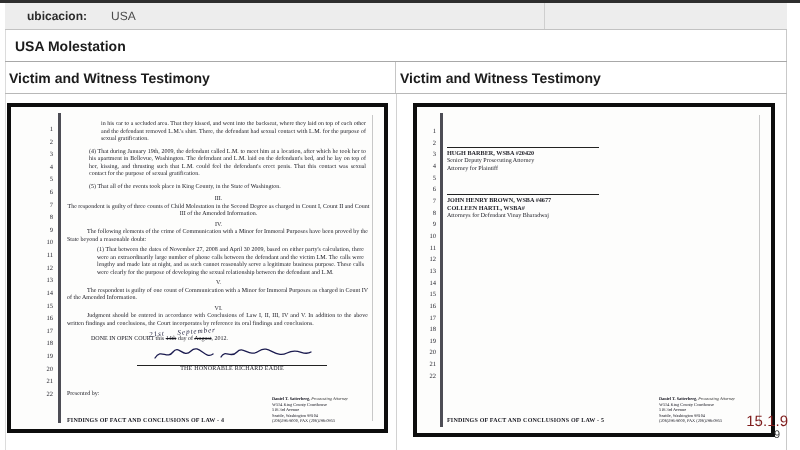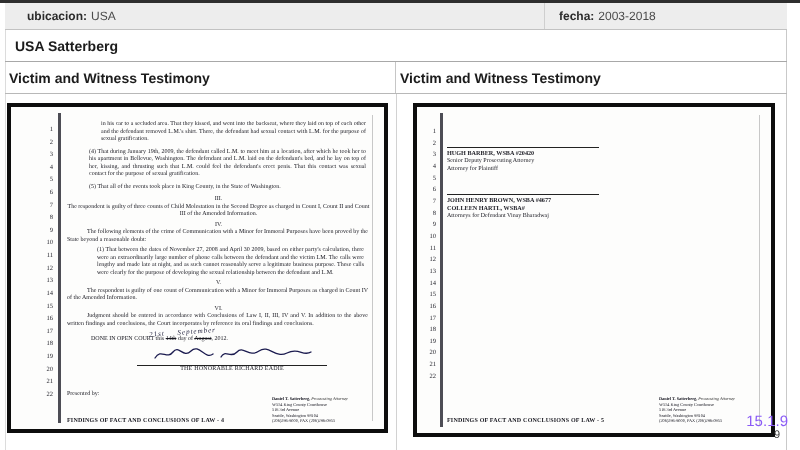--- a/index.html
+++ b/index.html
@@ -8,21 +8,21 @@
     position:relative; overflow:hidden; background:#ffffff;
     font-family:"Liberation Sans", sans-serif; color:#222;
     text-rendering:geometricPrecision;
   }
   .top-strip { position:absolute; left:0; top:0; width:800px; height:3px; background:#2e2e2e; }
   .side-line-left  { position:absolute; left:5px;  top:3px; bottom:0; width:1px; background:#dcdcdc; }
   .side-line-right { position:absolute; right:13px; top:3px; bottom:0; width:1px; background:#c9c9c9; }
 
   .topbar { position:absolute; left:5px; right:13px; top:3px; height:27px;
             background:#ededed; border-bottom:1px solid #c2c2c2; display:flex; }
-  .topbar .cell { display:flex; align-items:center; gap:4px; font-size:12px; }
+  .topbar .cell { display:flex; align-items:center; gap:24px; font-size:12px; }
   .topbar .cell-left  { flex:0 0 540px; border-right:1px solid #cfcfcf; padding-left:22px; }
   .topbar .cell-right { flex:1; padding-left:14px; }
   .meta-label { font-weight:bold; color:#2b2b2b; }
   .meta-value { color:#4a4a4a; }
 
   .title-row { position:absolute; left:5px; right:13px; top:30px; height:32px;
                border-bottom:1px solid #a8a8a8; display:flex; align-items:center;
                padding-left:10px; font-weight:bold; font-size:14px; color:#1c1c1c; }
   .col-headers { position:absolute; left:5px; right:13px; top:62px; height:32px;
                  border-bottom:1px solid #b8b8b8; display:flex; }
@@ -77,43 +77,39 @@
   .footer-title { font-weight:bold; font-size:6px; letter-spacing:0.2px; }
   .atty { width:102px; font-size:4.3px; line-height:1.3; text-align:left; color:#15151f; }
   .atty .nm { font-weight:bold; }
   .atty .ti { font-style:italic; color:#333; }
 
   .sig-line-block { margin-bottom:20px; }
   .sig-rule { width:152px; border-top:1px solid #222; margin-bottom:2px; }
   .party-name { font-weight:bold; font-size:6.2px; line-height:1.3; }
   .party-role { font-size:6px; line-height:1.3; }
 
-  .sec-num  { position:absolute; right:12px; top:413px; font-size:15px; color:#8b5cf6; z-index:5;
+  .sec-num  { position:absolute; right:12px; top:413px; font-size:15px; color:#7f1d1d; z-index:5;
               background:transparent; }
   .page-num { position:absolute; right:20px; top:429px; font-size:11px; color:#3a3a3a; z-index:5; }
 </style>
 </head>
 <body>
 
 <div class="top-strip"></div>
 <div class="side-line-left"></div>
 <div class="side-line-right"></div>
 
 <div class="topbar">
   <div class="cell cell-left">
     <span class="meta-label">ubicacion:</span>
     <span class="meta-value">USA</span>
   </div>
-  <div class="cell cell-right">
-    <span class="meta-label">fecha:</span>
-    <span class="meta-value">2003-2018</span>
-  </div>
-</div>
-
-<div class="title-row">USA Satterberg</div>
+</div>
+
+<div class="title-row">USA Molestation</div>
 
 <div class="col-headers">
   <div class="col col-left">Victim and Witness Testimony</div>
   <div class="col col-right">Victim and Witness Testimony</div>
 </div>
 <div class="col-divider"></div>
 
 <div class="doc doc-left">
   <div class="lines">
       <span class="ln">1</span>

